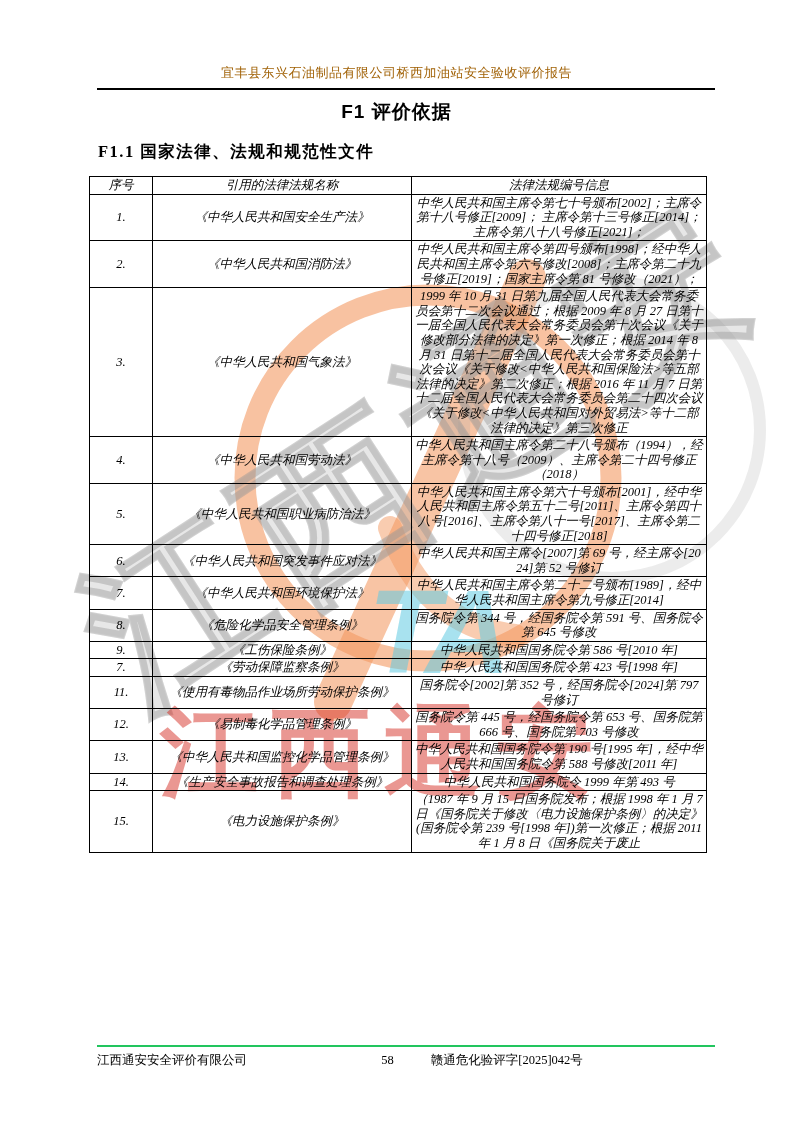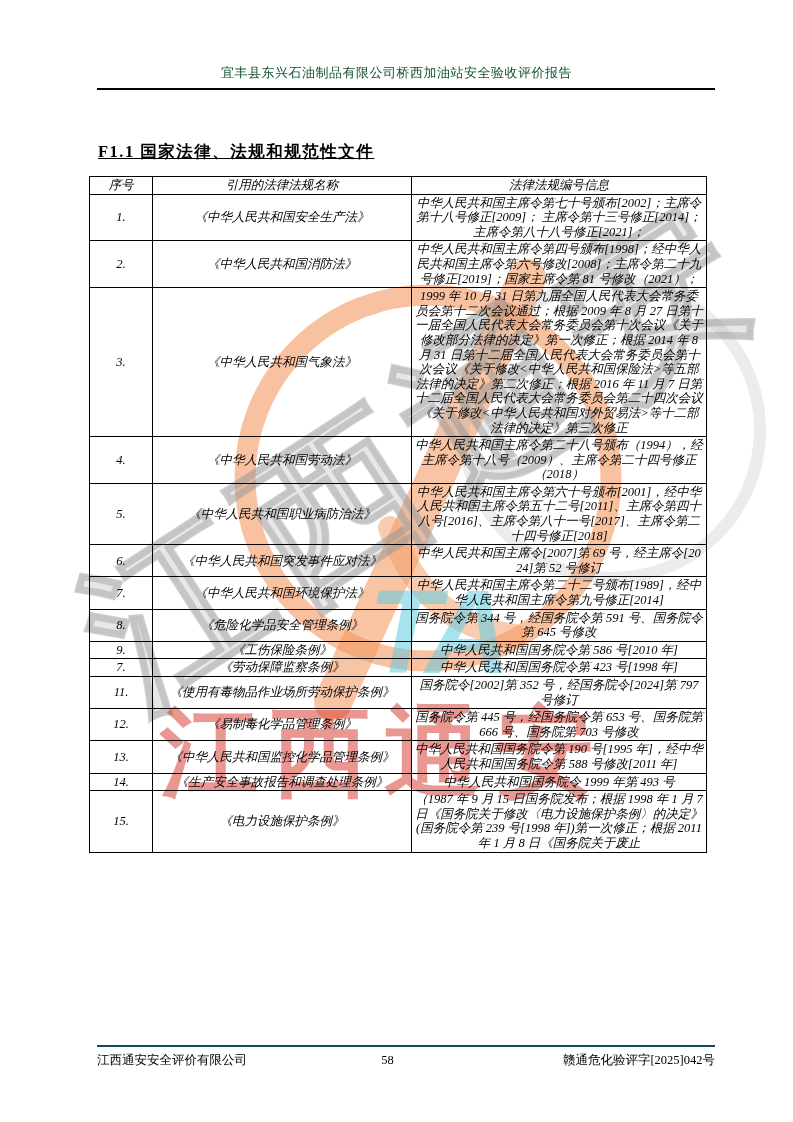--- a/index.html
+++ b/index.html
@@ -30,61 +30,61 @@
   .wm-cyan{
     position:absolute;left:368px;top:556px;
     font-size:118px;font-weight:bold;font-style:italic;
     font-family:"Liberation Sans","DejaVu Sans",sans-serif;
     color:rgba(96,203,226,0.55);letter-spacing:-6px;margin-top:8px;
   }
   
   .content{position:absolute;inset:0;z-index:2;}
   .doc-header{
     position:absolute;top:64px;left:0;width:100%;
-    text-align:center;font-size:13px;color:#14532d;letter-spacing:0.5px;
+    text-align:center;font-size:13px;color:#a16207;letter-spacing:0.5px;
   }
   .header-rule{
     position:absolute;top:88px;left:97px;width:618px;height:0;
     border-top:2px solid #000;
   }
   .doc-title{
     position:absolute;top:99px;left:0;width:100%;
     text-align:center;font-size:19px;font-weight:bold;letter-spacing:1px;
     font-family:"Liberation Sans","DejaVu Sans",sans-serif;
   }
   .section-heading{
     position:absolute;top:141px;left:98px;
-    font-size:16.5px;font-weight:bold;letter-spacing:1.5px;text-decoration:underline;
+    font-size:16.5px;font-weight:bold;letter-spacing:1.5px;
   }
   table.laws{
     position:absolute;top:176px;left:89px;width:608px;
     border-collapse:collapse;table-layout:fixed;
     background:transparent;
     font-style:italic;
   }
   table.laws th,table.laws td{
     border:1px solid #000;
     font-size:12.5px;line-height:14.6px;
     padding:1px 3px;
     font-weight:normal;
     word-break:break-all;
   }
   th.c-no,td.c-no{width:56px;text-align:center;vertical-align:middle;}
   th.c-name,td.c-name{width:252px;text-align:center;vertical-align:middle;font-size:13px;}
   th.c-info,td.c-info{width:288px;text-align:center;vertical-align:middle;}
   .doc-footer{
     position:absolute;top:1045px;left:97px;width:618px;
-    border-top:2px solid #0c4a6e;
+    border-top:2px solid #22c55e;
     padding-top:5px;
     display:flex;align-items:baseline;
     font-size:12.5px;
   }
   .doc-footer .f-left{flex:1;text-align:left;}
   .doc-footer .f-center{flex:0 0 auto;text-align:left;}
-  .doc-footer .f-right{flex:1;text-align:right;padding-left:37px;}
+  .doc-footer .f-right{flex:1;text-align:left;padding-left:37px;}
 </style>
 </head>
 <body>
 
 <div class="page">
 
   <div class="watermark">
     <svg class="wm-svg" width="793" height="1122" viewBox="0 0 793 1122">
       <circle cx="428" cy="478" r="183" fill="none" stroke="rgba(243,154,98,0.60)" stroke-width="21"></circle>
       <path d="M 527 278 L 333 702" fill="none" stroke="rgba(243,154,98,0.58)" stroke-width="38" stroke-linecap="round"></path>
@@ -94,20 +94,21 @@
     <div class="wm-gray">江西通安</div>
     <div class="wm-red">江西通安</div>
     <div class="wm-cyan">TA</div>
   </div>
 
   <div class="content">
 
     <div class="doc-header">宜丰县东兴石油制品有限公司桥西加油站安全验收评价报告</div>
     <div class="header-rule"></div>
 
+    <div class="doc-title">F1 评价依据</div>
 
     <div class="section-heading">F1.1 国家法律、法规和规范性文件</div>
 
     <table class="laws">
       <thead>
         <tr>
           <th class="c-no">序号</th>
           <th class="c-name">引用的法律法规名称</th>
           <th class="c-info">法律法规编号信息</th>
         </tr>

